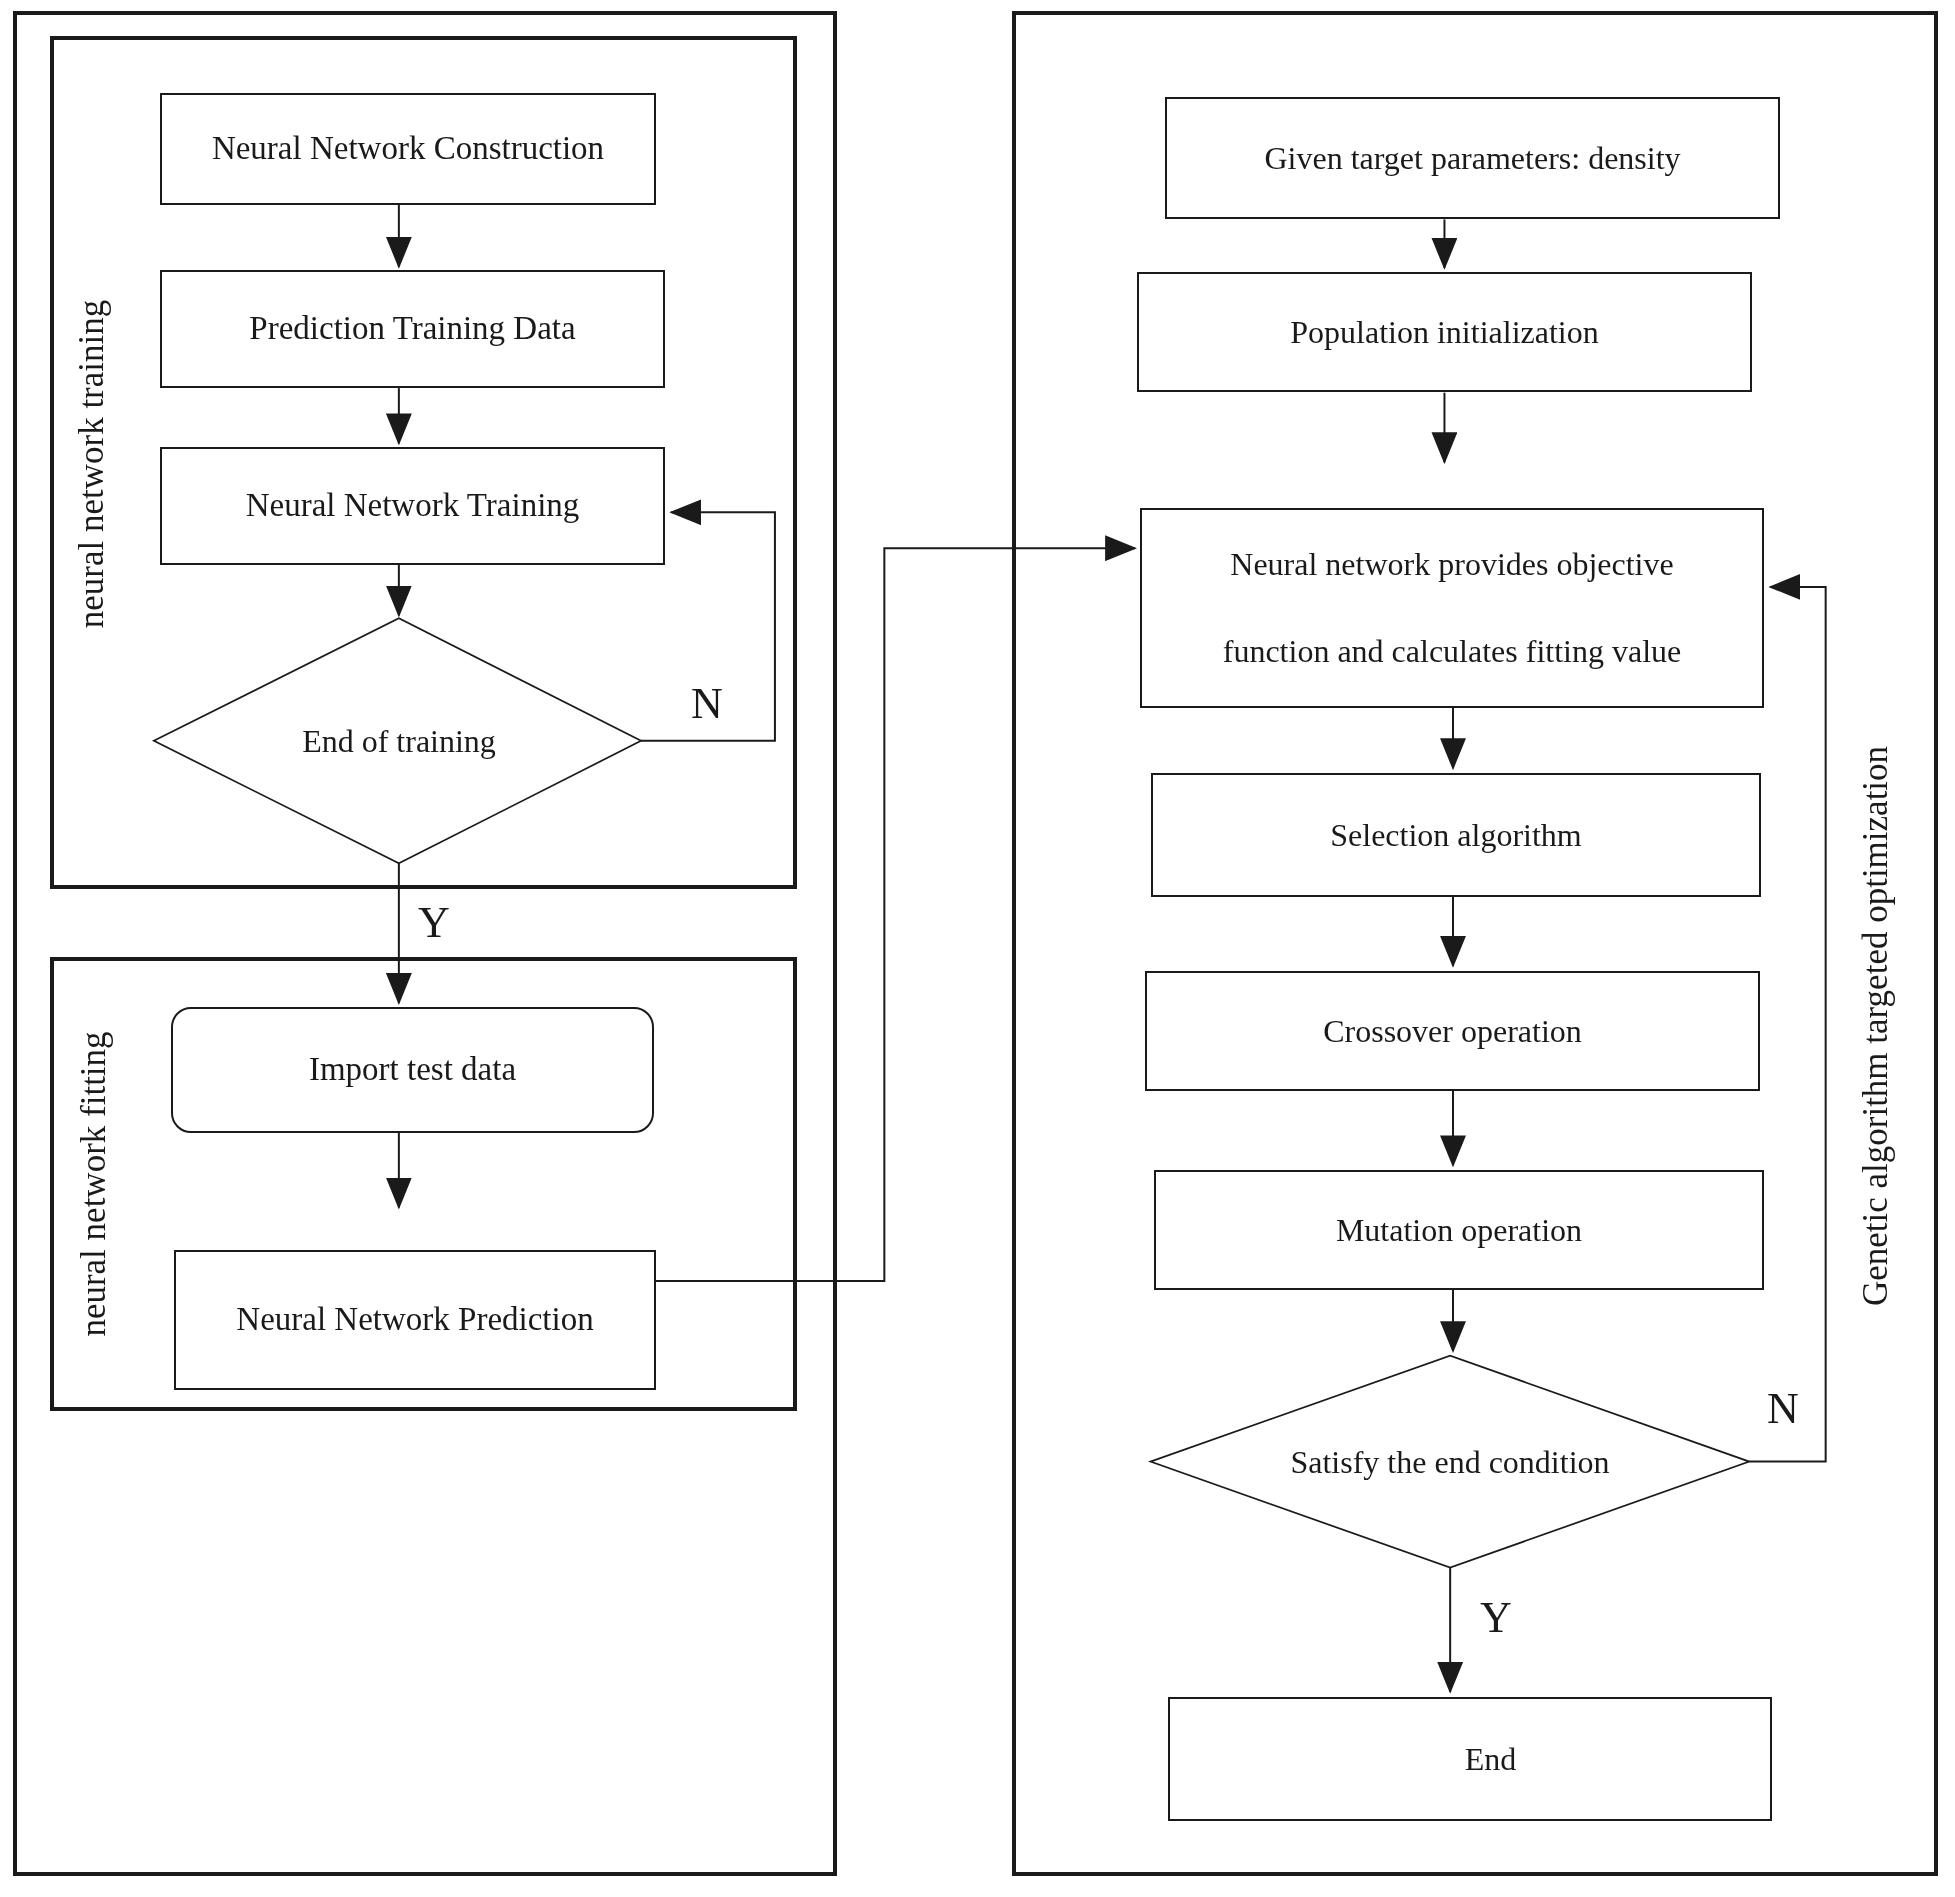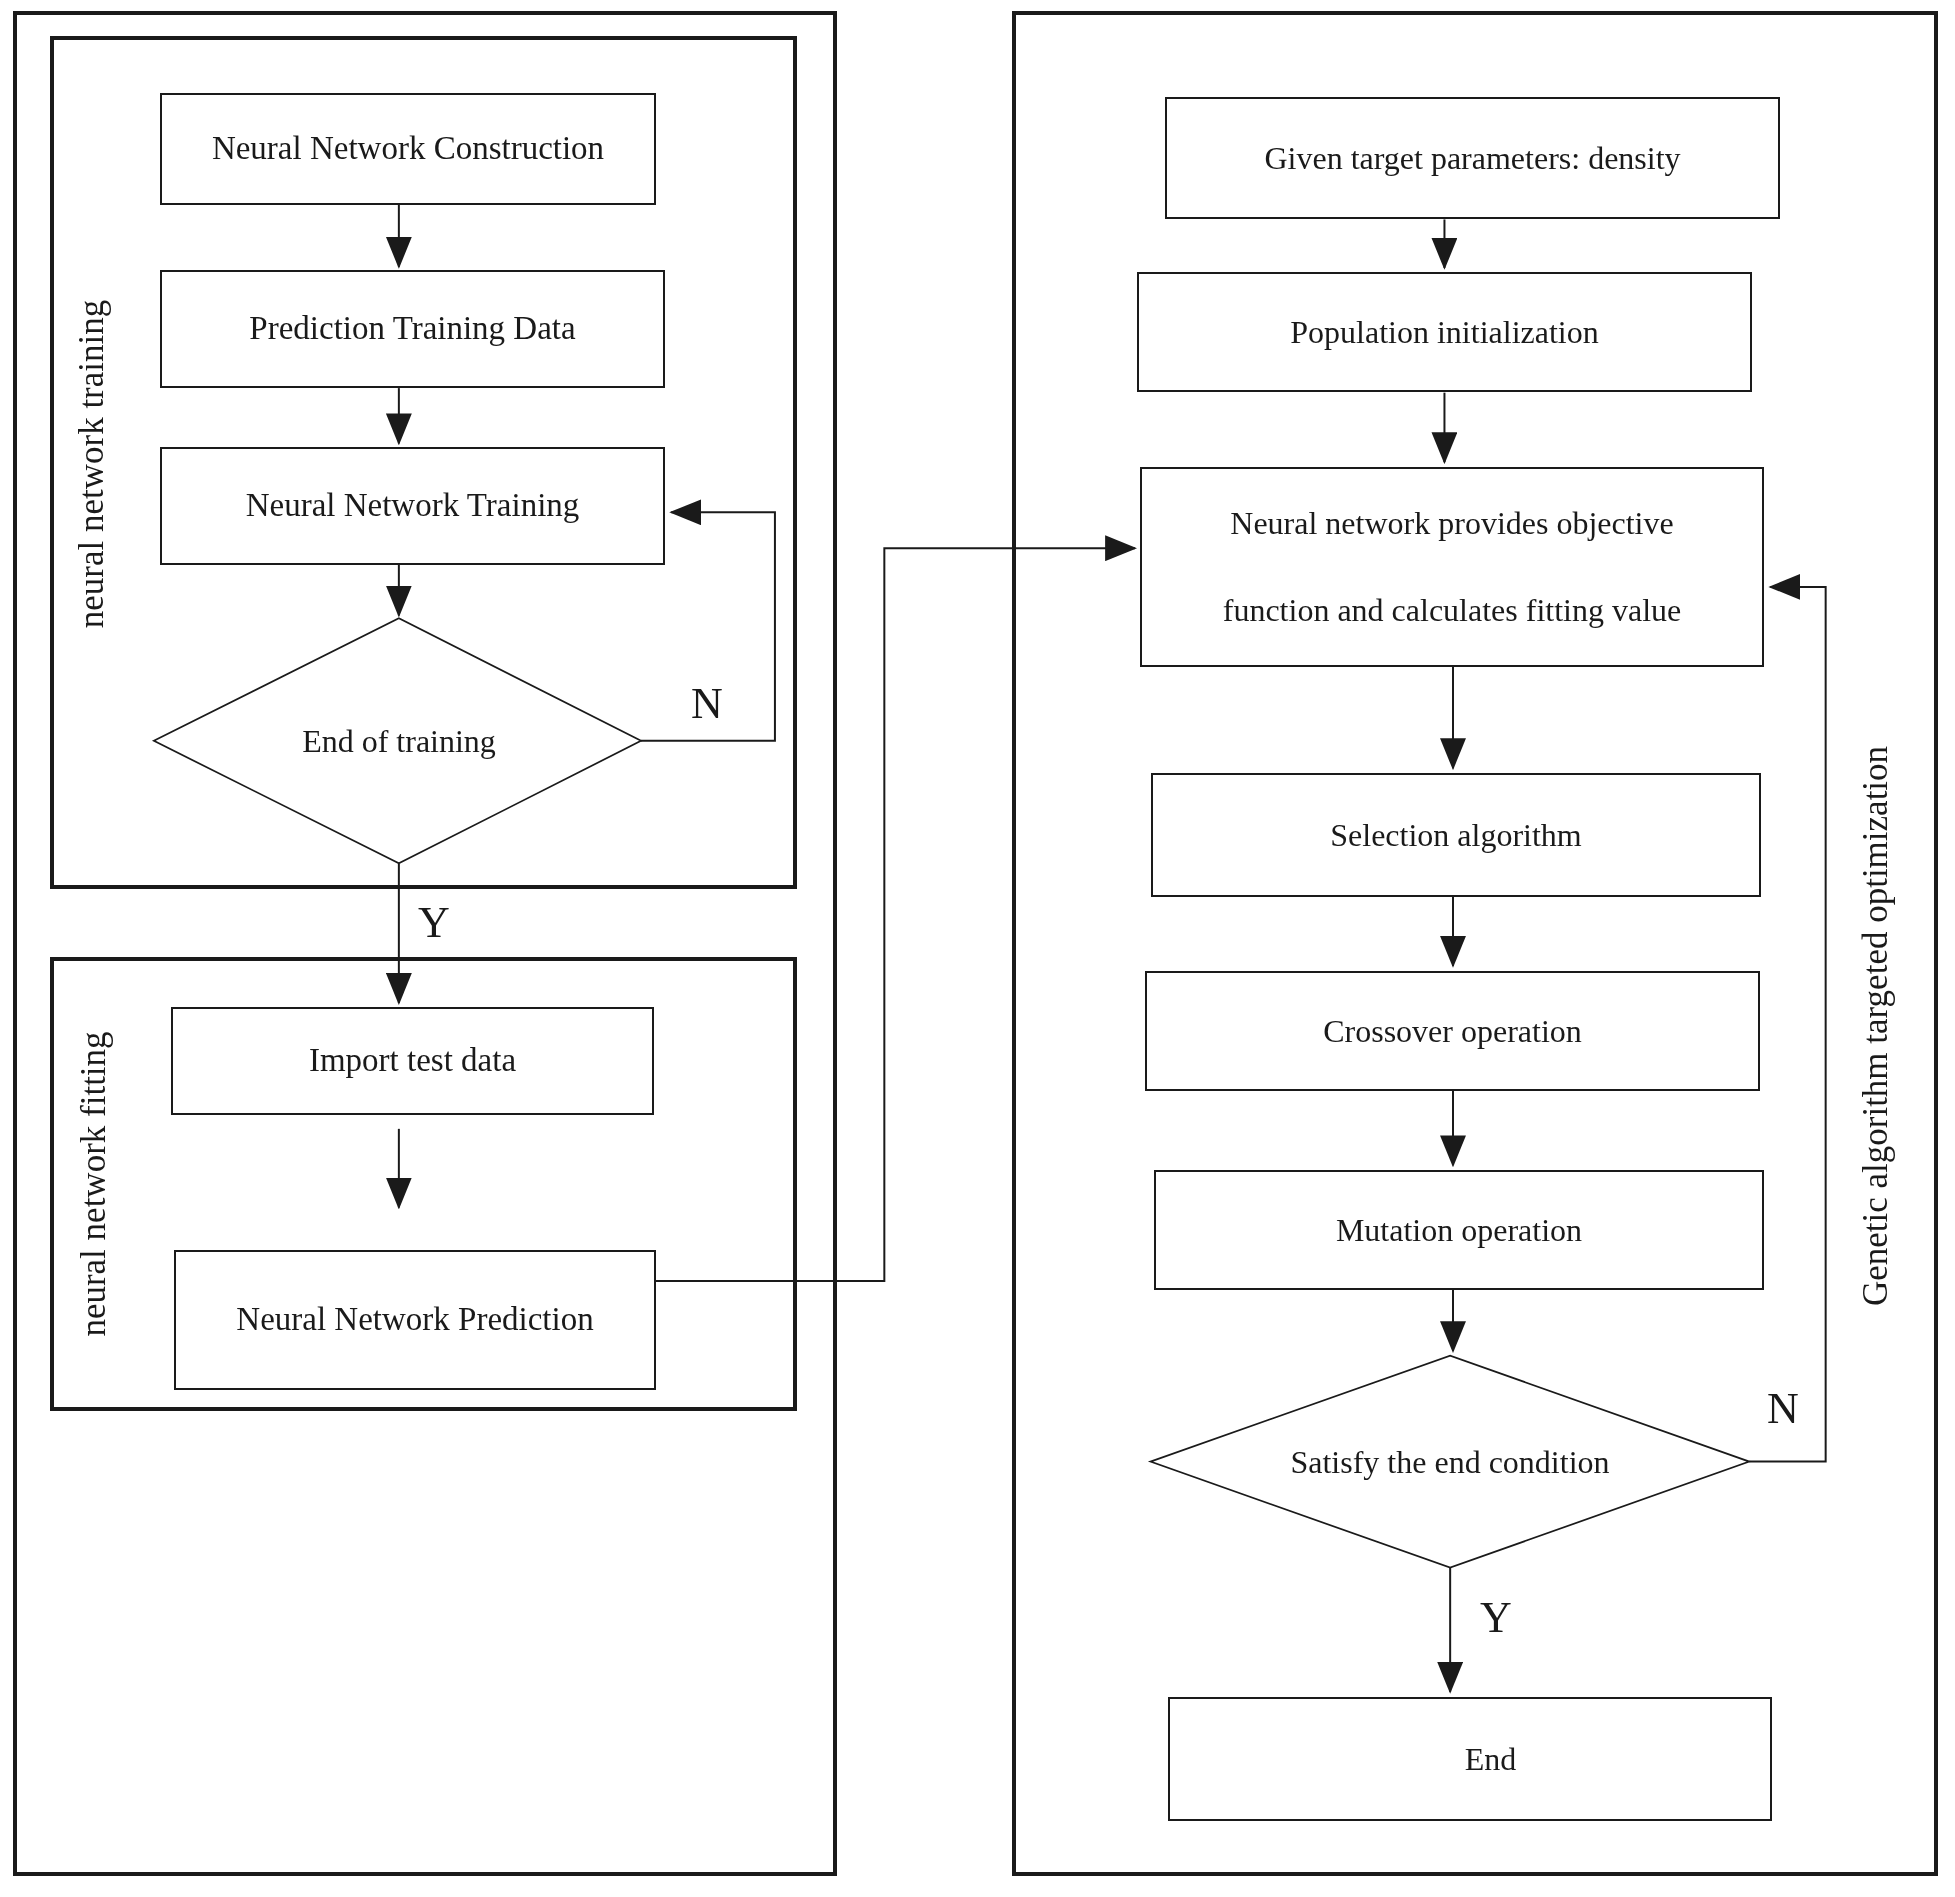--- a/index.html
+++ b/index.html
@@ -11,21 +11,21 @@
   .group { position:absolute; border:4px solid #1a1a1a; background:transparent; box-sizing:border-box; }
   .fbox {
     position:absolute; border:2.3px solid #1a1a1a; background:#ffffff; box-sizing:border-box;
     display:flex; align-items:center; justify-content:center; text-align:center;
     font-size:33px; line-height:1.15; z-index:3;
   }
   .fbox.right { font-size:32px; }
   .objbox {
     position:absolute; border:2.3px solid #1a1a1a; background:#ffffff; box-sizing:border-box;
     display:flex; flex-direction:column; align-items:center; justify-content:center;
-    gap:50px; text-align:center; font-size:32px; z-index:3;
+    gap:50px; text-align:center; font-size:32px; z-index:3;margin-top:41px;
   }
   .dlabel {
     position:absolute; text-align:center; font-size:32px; z-index:4; white-space:nowrap;
     transform:translate(-50%,-50%);
   }
   .vlabel {
     position:absolute; white-space:nowrap; font-size:35px; z-index:4;
     transform:translate(-50%,-50%) rotate(-90deg);
   }
   .branch {
@@ -83,21 +83,21 @@
     <span>Neural Network Construction</span>
   </div>
   <div class="fbox" style="left:160px; top:270px; width:505px; height:118px;">
     <span>Prediction Training Data</span>
   </div>
   <div class="fbox" style="left:160px; top:447px; width:505px; height:118px;">
     <span>Neural Network Training</span>
   </div>
   <div class="dlabel" style="left:399px; top:741px;">End of training</div>
 
-  <div class="fbox" style="left:171px; top:1007px; width:483px; height:108px;">
+  <div class="fbox" style="left:171px; top:1007px; width:483px; height:126px;border-radius:20px;">
     <span>Import test data</span>
   </div>
   <div class="fbox" style="left:174px; top:1212px; width:482px; height:140px;margin-top:38px;">
     <span>Neural Network Prediction</span>
   </div>
 
   <div class="branch" style="left:707px; top:703px;">N</div>
   <div class="branch" style="left:434px; top:922px;">Y</div>
 
   <div class="fbox right" style="left:1137px; top:97px; width:615px; height:122px;margin-left:28px;">

